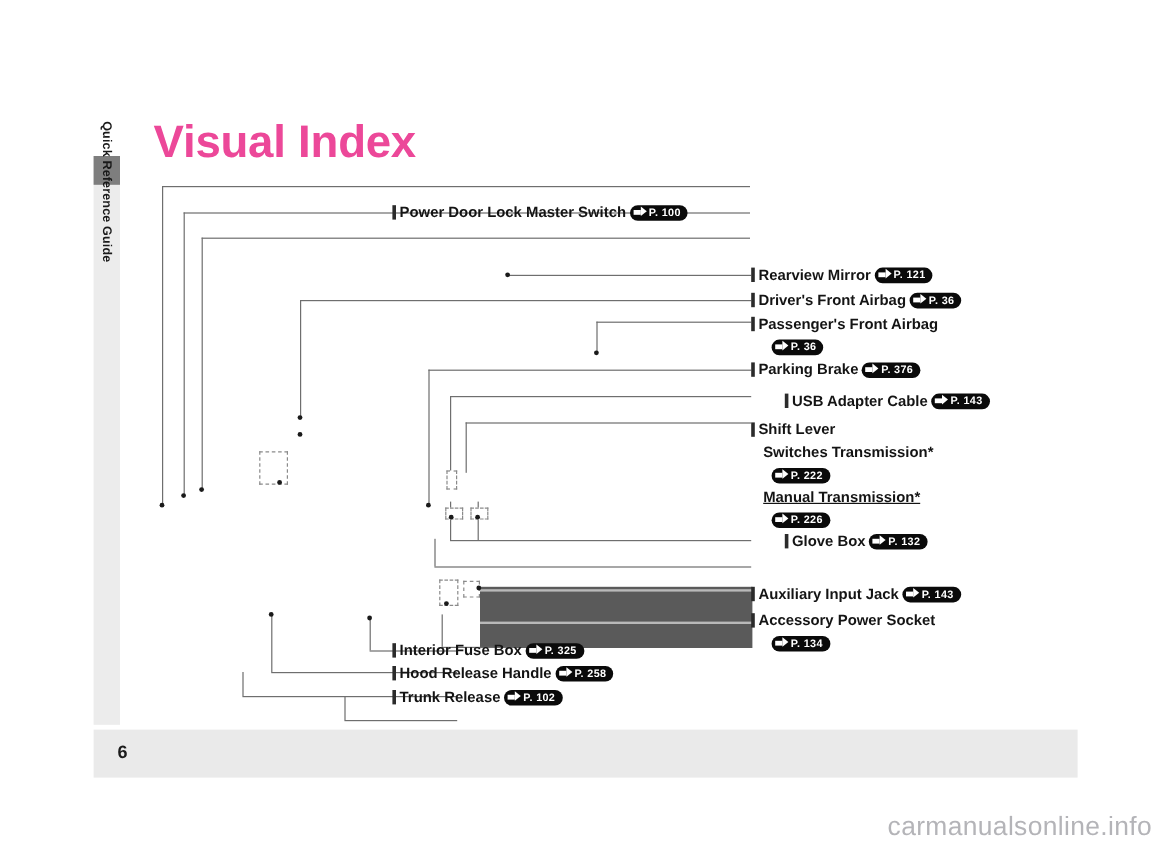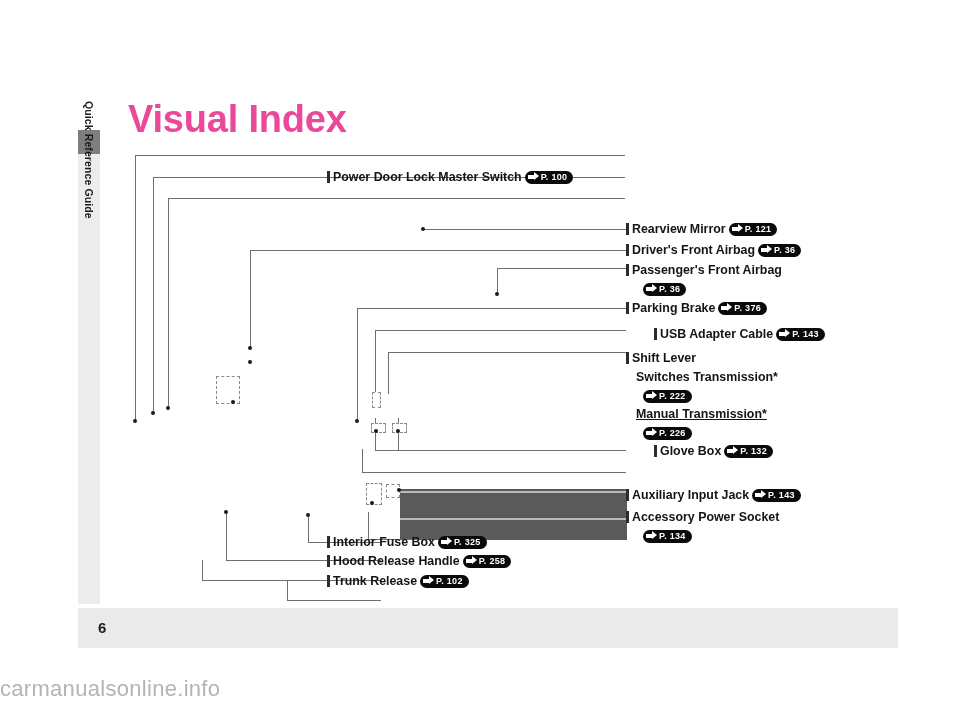--- a/index.html
+++ b/index.html
@@ -79,21 +79,21 @@
     font-size: 15px;
     font-weight: 700;
     color: #1b1b1b;
   }
   
   #watermark {
     position: absolute;
     left: 0;
     top: 676px;
     width: 960px;
-    text-align: left;
+    text-align: right;
     font-size: 22px;
     color: #b4b4b8;
     letter-spacing: .3px;
   }
   
   .callout {
     position: absolute;
     white-space: nowrap;
     font-size: 12.4px;
     font-weight: 700;

